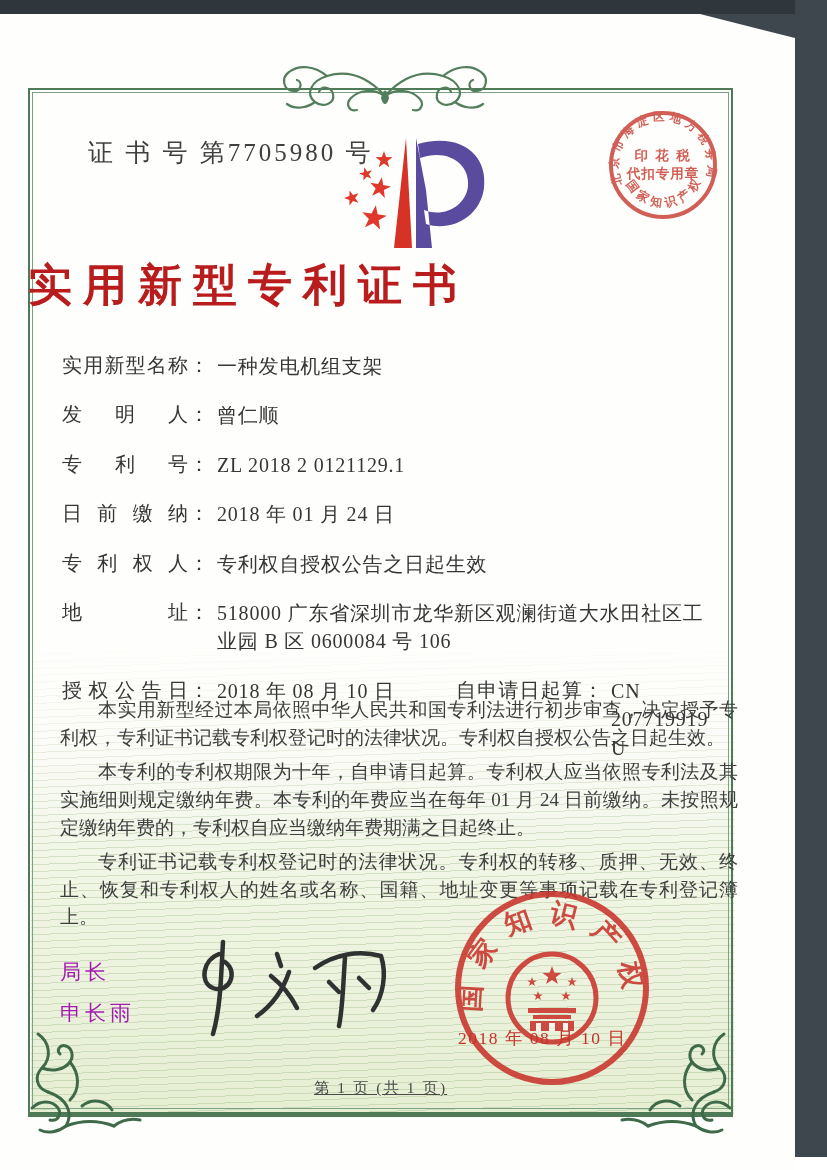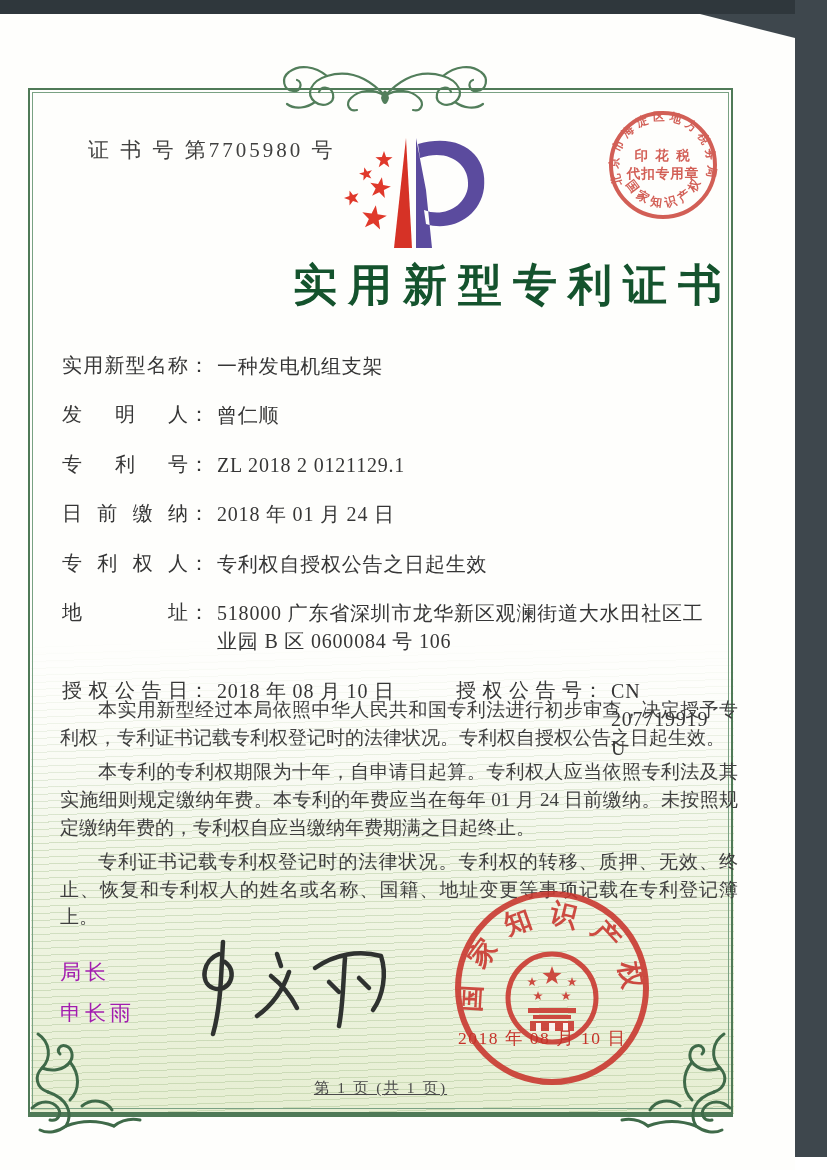--- a/index.html
+++ b/index.html
@@ -32,25 +32,25 @@
   }
   .frame::before{
     content:"";position:absolute;left:2px;top:2px;right:2px;bottom:3px;
     border:1px solid #79a183;
   }
   .ornament-top{position:absolute;left:263px;top:58px;width:244px;height:60px;}
   .ornament-corner{position:absolute;width:122px;height:112px;}
   .ornament-corner.bl{left:22px;top:1028px;}
   .ornament-corner.br{left:618px;top:1028px;transform:scaleX(-1);}
   
-  .cert-no{position:absolute;left:88px;top:136px;font-size:21px;letter-spacing:3px;color:#40403f;}
+  .cert-no{position:absolute;left:88px;top:136px;font-size:25px;letter-spacing:3px;color:#40403f;}
   .logo{position:absolute;left:322px;top:130px;width:180px;height:128px;}
   .title{
-    position:absolute;left:28px;top:256px;width:705px;text-align:right;
-    font-size:44px;font-weight:600;letter-spacing:11px;color:#14532d;
+    position:absolute;left:28px;top:256px;width:705px;text-align:left;
+    font-size:44px;font-weight:600;letter-spacing:11px;color:#b91c1c;
   }
   
   .fields{position:absolute;left:62px;top:352px;width:648px;font-size:20px;color:#363636;}
   .frow{display:flex;align-items:flex-start;margin-bottom:21px;}
   .flabel{display:inline-block;width:126px;text-align:justify;text-align-last:justify;flex:none;}
   .fcolon{flex:none;margin:0 8px 0 1px;}
   .fvalue{flex:1;letter-spacing:0.8px;line-height:1.42;}
   .frow.auth{margin-bottom:0;}
   .auth-left{display:flex;width:394px;flex:none;justify-content:center;}
   .auth-right{display:flex;flex:1;}
@@ -181,21 +181,21 @@
       <span class="fcolon">：</span>
     <span class="fvalue">518000 广东省深圳市龙华新区观澜街道大水田社区工业园 B 区 0600084 号 106</span>
   </div>
   <div class="frow auth">
     <span class="auth-left">
       <span class="flabel">授权公告日</span>
         <span class="fcolon">：</span>
       <span class="fvalue">2018 年 08 月 10 日</span>
     </span>
     <span class="auth-right">
-      <span class="flabel">授权公告号</span>
+      <span class="flabel">自申请日起算</span>
         <span class="fcolon">：</span>
       <span class="fvalue">CN 207719919 U</span>
     </span>
   </div>
 </div>
 
 <div class="body-text">
   <p>本实用新型经过本局依照中华人民共和国专利法进行初步审查，决定授予专利权，专利证书记载专利权登记时的法律状况。专利权自授权公告之日起生效。</p>
   <p>本专利的专利权期限为十年，自申请日起算。专利权人应当依照专利法及其实施细则规定缴纳年费。本专利的年费应当在每年 01 月 24 日前缴纳。未按照规定缴纳年费的，专利权自应当缴纳年费期满之日起终止。</p>
   <p>专利证书记载专利权登记时的法律状况。专利权的转移、质押、无效、终止、恢复和专利权人的姓名或名称、国籍、地址变更等事项记载在专利登记簿上。</p>

